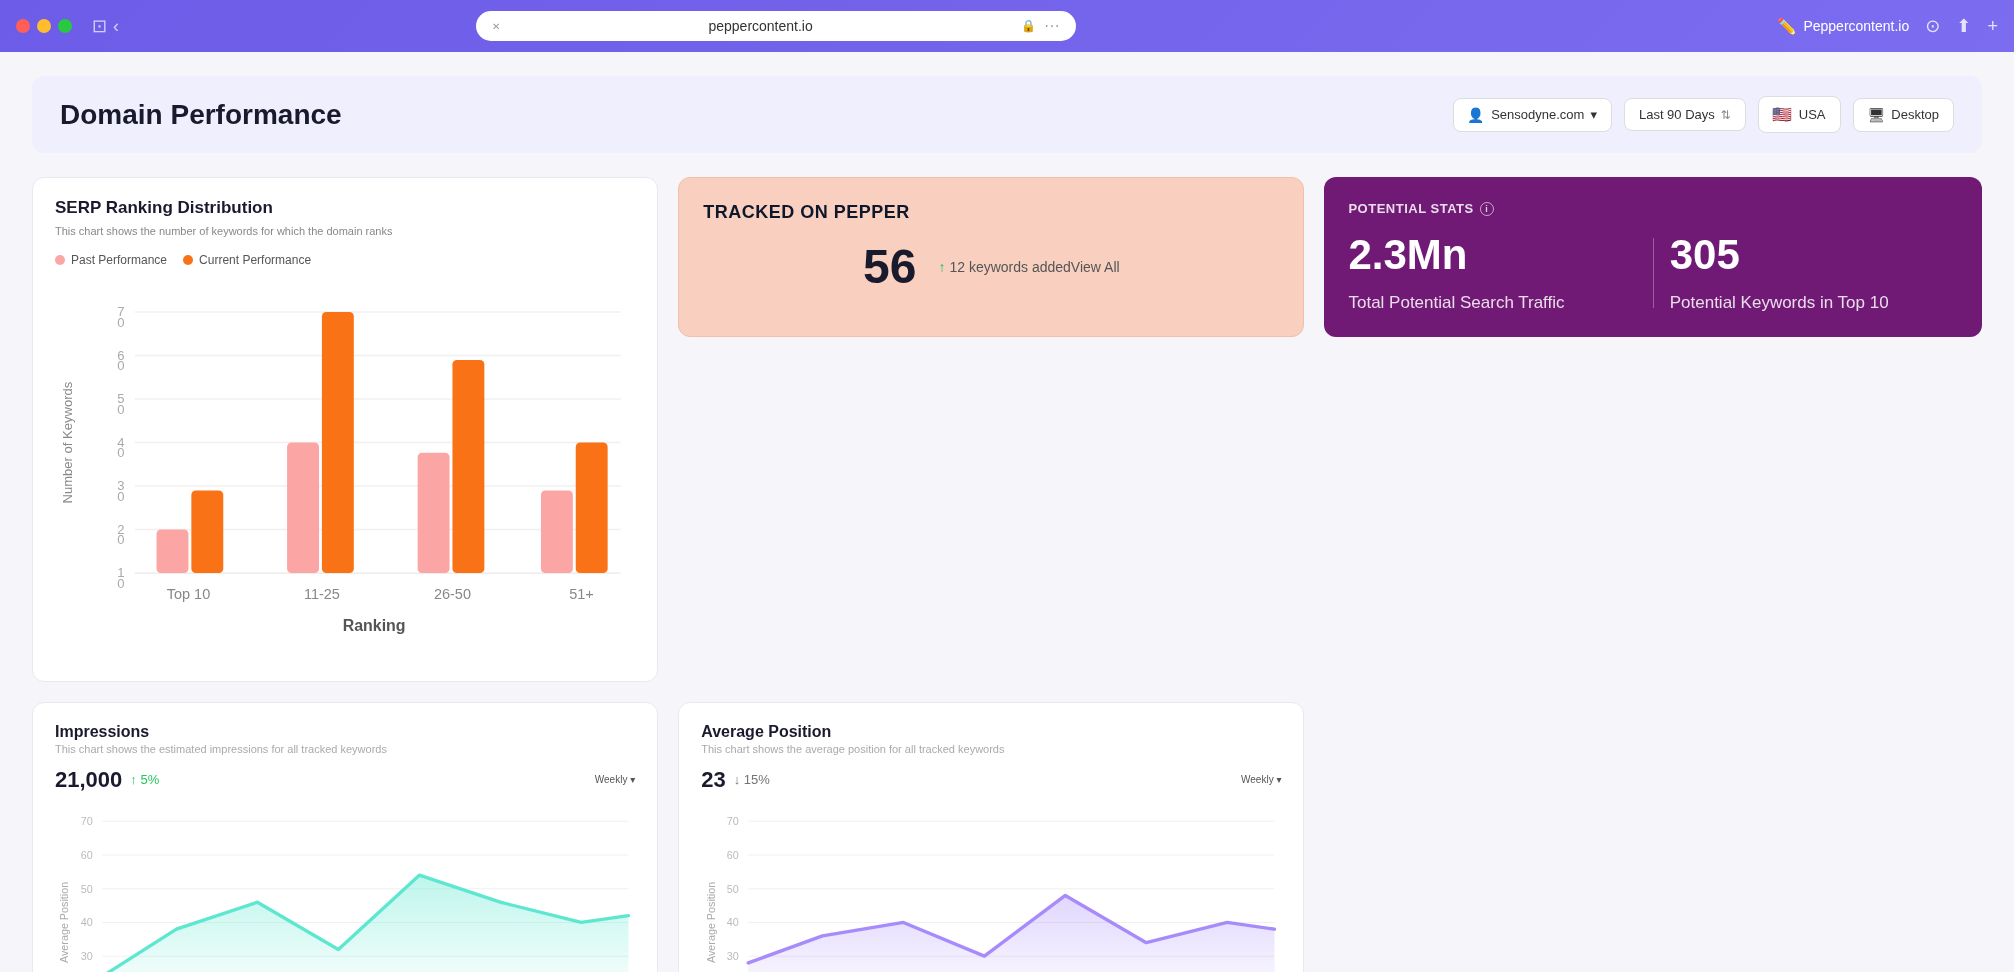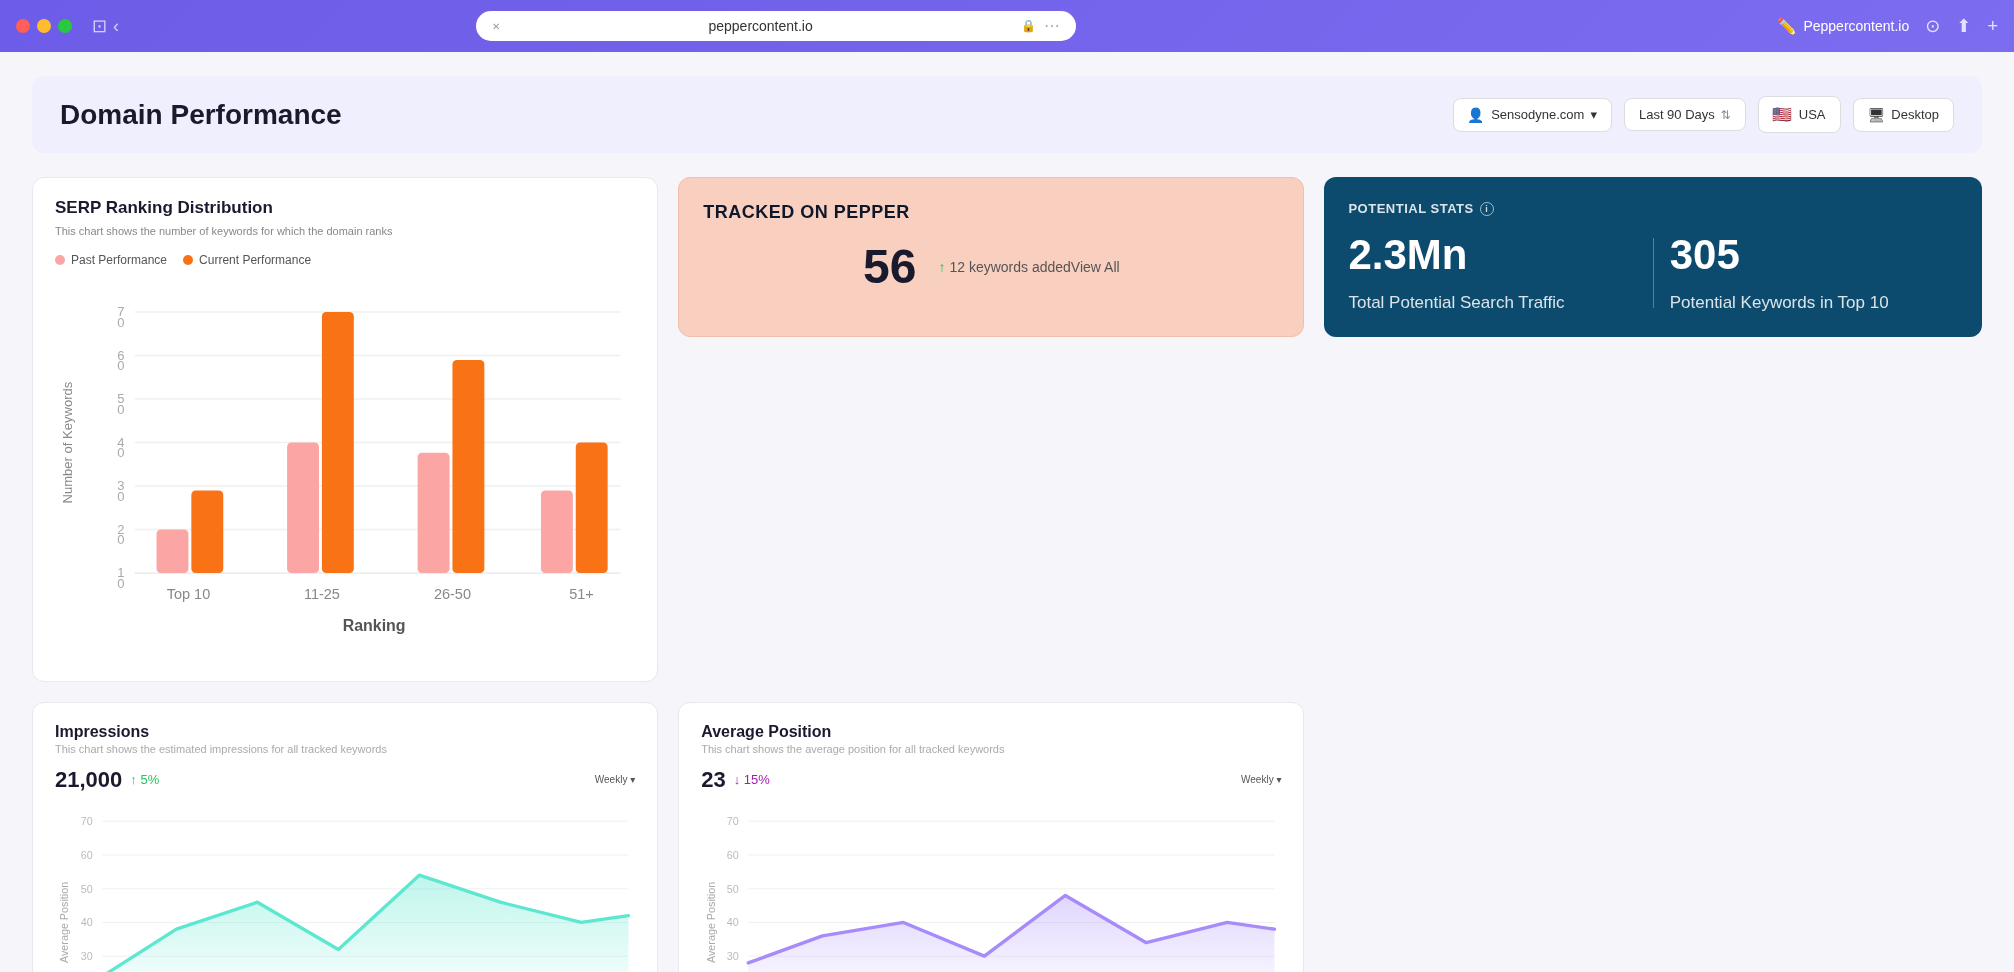--- a/index.html
+++ b/index.html
@@ -93,21 +93,21 @@
       background: white;
       border-radius: 12px;
       padding: 24px;
       border: 1px solid #e8e8f0;
     }
     .card-salmon {
       background: #f9d0c0;
       border: 1px solid #f0c0a8;
     }
     .card-green {
-      background: #0c4a6e;
+      background: #701a75;
       border: none;
       color: white;
     }
 
     
     .tracked-label {
       font-size: 18px;
       font-weight: 700;
       color: #0f172a;
       letter-spacing: 0.5px;
@@ -237,21 +237,21 @@
     }
     .chart-value {
       font-size: 22px;
       font-weight: 700;
       color: #1a1a2e;
       display: flex;
       align-items: center;
       gap: 8px;
     }
     .pct-up { color: #22c55e; font-size: 13px; font-weight: 500; }
-    .pct-down { color: #a21caf; font-size: 13px; font-weight: 500; }
+    .pct-down { color: #737373; font-size: 13px; font-weight: 500; }
     .weekly-btn {
       font-size: 10px;
       color: #555;
       background: none;
       border: none;
       cursor: pointer;
     }
     svg text { font-family: -apple-system, BlinkMacSystemFont, sans-serif; }
 
     

